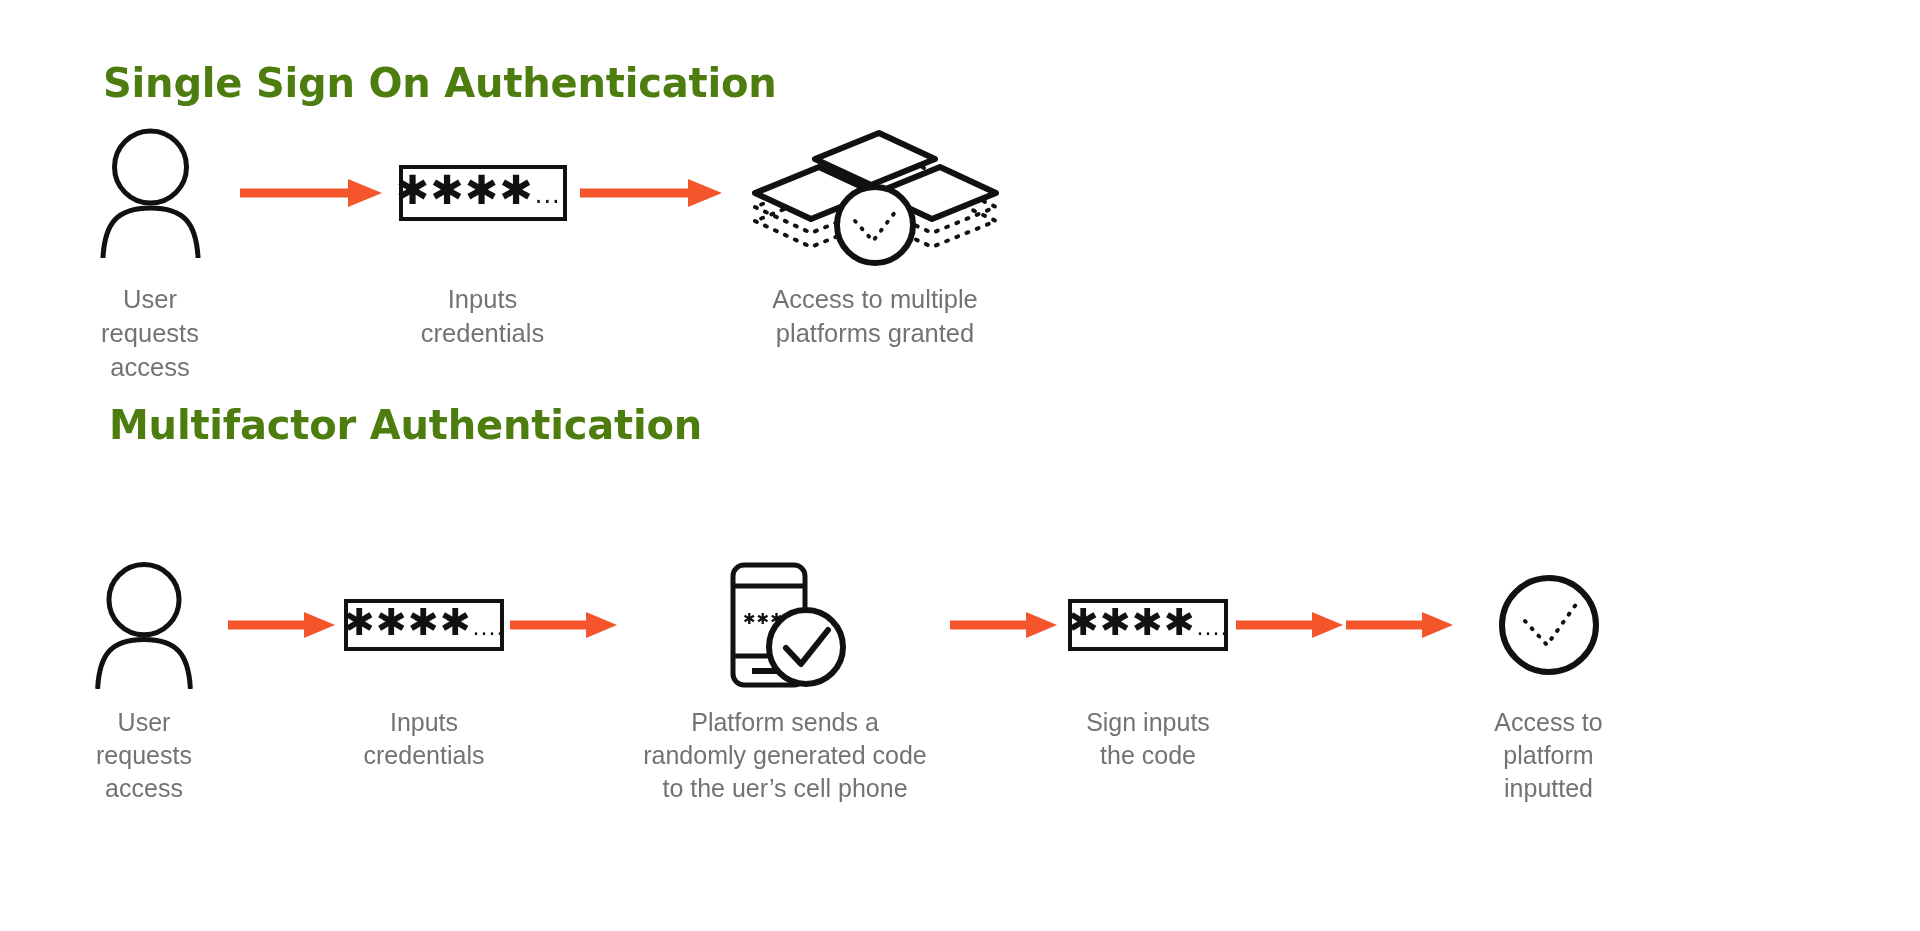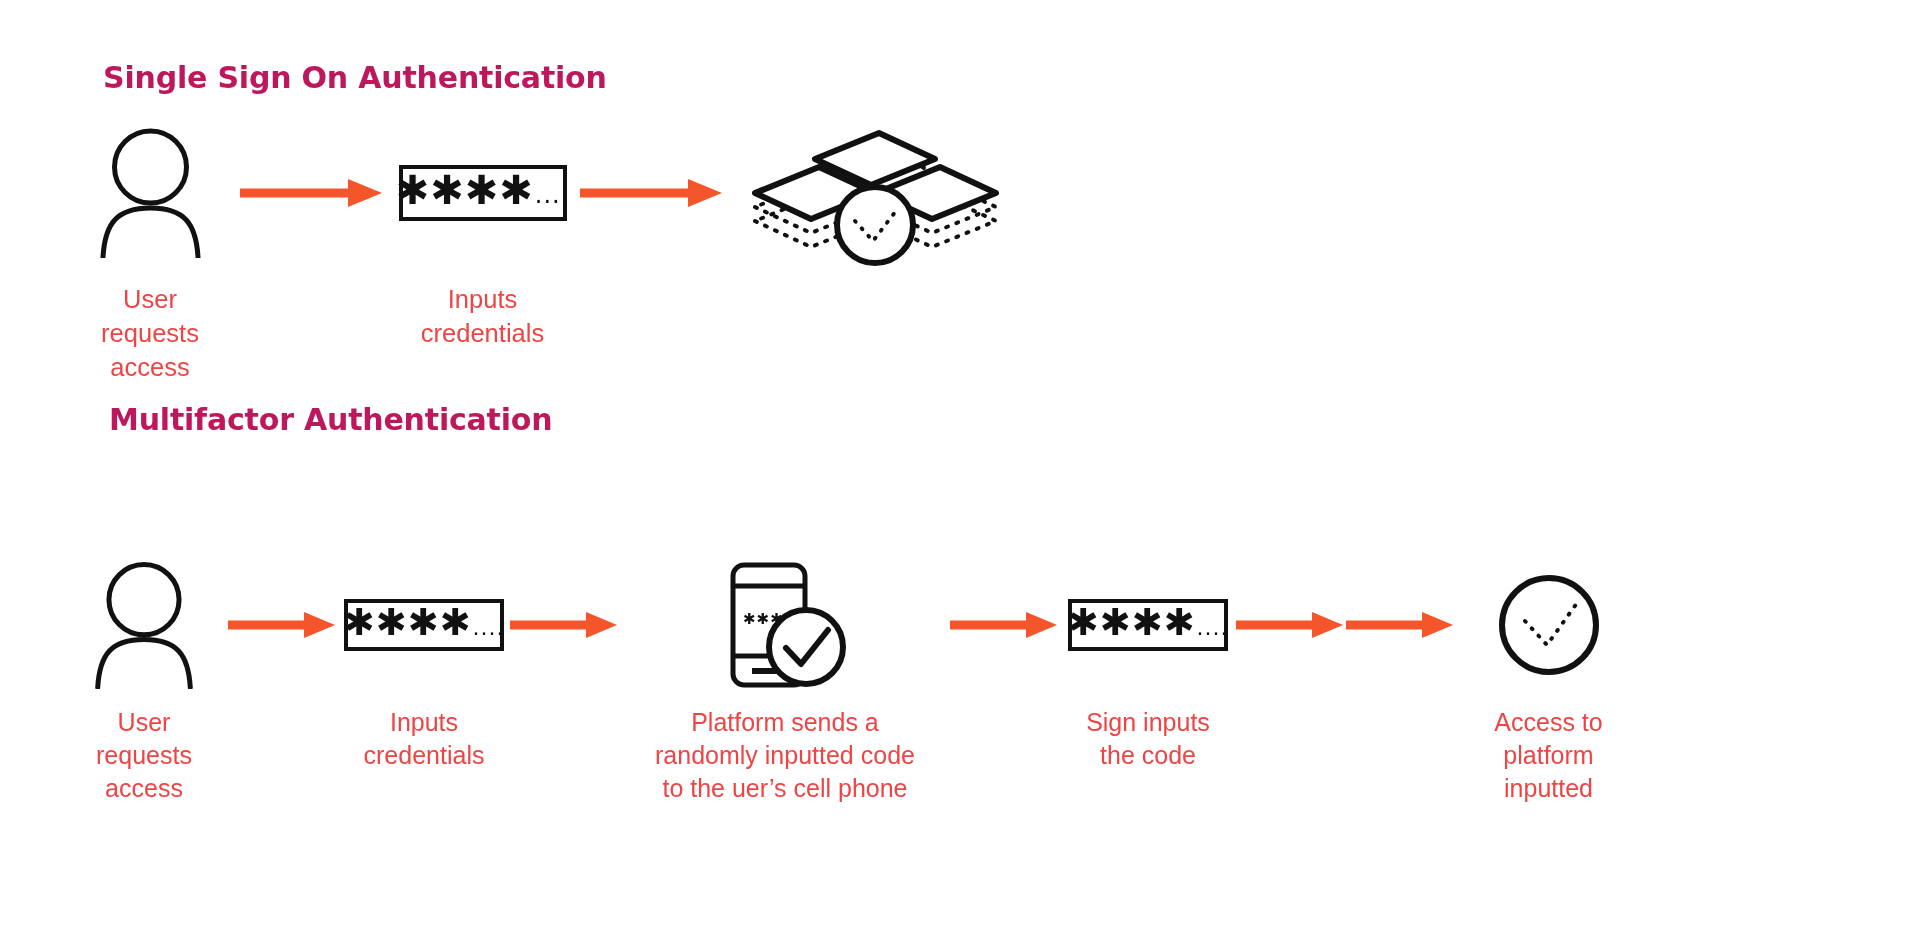--- a/index.html
+++ b/index.html
@@ -20,23 +20,23 @@
     position: relative;
     width: 1920px;
     height: 931px;
   }
 
   
   .section-title {
     position: absolute;
     font-family: "DejaVu Sans", sans-serif;
     font-weight: bold;
-    font-size: 30px;
+    font-size: 40px;
     letter-spacing: -0.2px;
-    color: #be185d;
+    color: #4d7c0f;
     white-space: nowrap;
   }
   #sso-title  { left: 103px; top: 60px; }
   #mfa-title  { left: 109px; top: 402px; }
 
   
   .row {
     position: absolute;
     display: flex;
     align-items: flex-start;
@@ -55,21 +55,21 @@
     align-items: center;
     justify-content: center;
   }
   #row-mfa .icon-slot { height: 130px; }
 
   .caption {
     text-align: center;
     font-family: "Liberation Sans", sans-serif;
     font-size: 25.5px;
     line-height: 34px;
-    color: #ef4444;
+    color: #737373;
     margin-top: 14px;
     white-space: pre-line;
   }
   #row-mfa .caption { font-size: 25px; line-height: 33px; margin-top: 16px; }
 
   
   .arrow {
     display: flex;
     align-items: center;
     height: 150px;
@@ -174,20 +174,22 @@
           <g fill="#ffffff" stroke="#111111" stroke-width="6" stroke-linejoin="round">
             <path d="M72 38 L128 64 L192 38 L136 12 Z"></path>
             <path d="M12 72 L68 98 L132 72 L76 46 Z"></path>
             <path d="M133 72 L189 98 L253 72 L197 46 Z"></path>
           </g>
 
           <circle cx="132" cy="104" r="38" fill="#ffffff" stroke="#111111" stroke-width="6"></circle>
           <polyline points="112,100 130,120 156,86" fill="none" stroke="#111111" stroke-width="4" stroke-linecap="round" stroke-dasharray="1 9"></polyline>
         </svg>
       </div>
+      <div class="caption">Access to multiple
+platforms granted</div>
     </div>
   </div>
 
   <div class="section-title" id="mfa-title">Multifactor Authentication</div>
 
   <div class="row" id="row-mfa">
 
     <div class="step" style="width:168px">
       <div class="icon-slot">
         <svg class="ico" width="112" height="128" viewBox="0 0 115 130">
@@ -237,21 +239,21 @@
 
           <line x1="32" y1="110" x2="60" y2="110" stroke="#111111" stroke-width="6"></line>
 
           <text x="23" y="63" font-family="DejaVu Sans, sans-serif" font-size="15" fill="#111111" letter-spacing="1">✱✱✱✱✱✱</text>
 
           <circle cx="86" cy="86" r="37" fill="#ffffff" stroke="#111111" stroke-width="6"></circle>
           <polyline points="66,87 81,103 108,69" fill="none" stroke="#111111" stroke-width="6" stroke-linecap="round" stroke-linejoin="round"></polyline>
         </svg>
       </div>
       <div class="caption">Platform sends a
-randomly inputted code
+randomly generated code
 to the uer’s cell phone</div>
     </div>
 
     <div class="arrow">
       <svg class="ico" width="110" height="32" viewBox="0 0 110 32">
         <line x1="0" y1="16" x2="80" y2="16" stroke="#F4552B" stroke-width="9"></line>
         <polygon points="76,3 107,16 76,29" fill="#F4552B"></polygon>
       </svg>
     </div>
 

